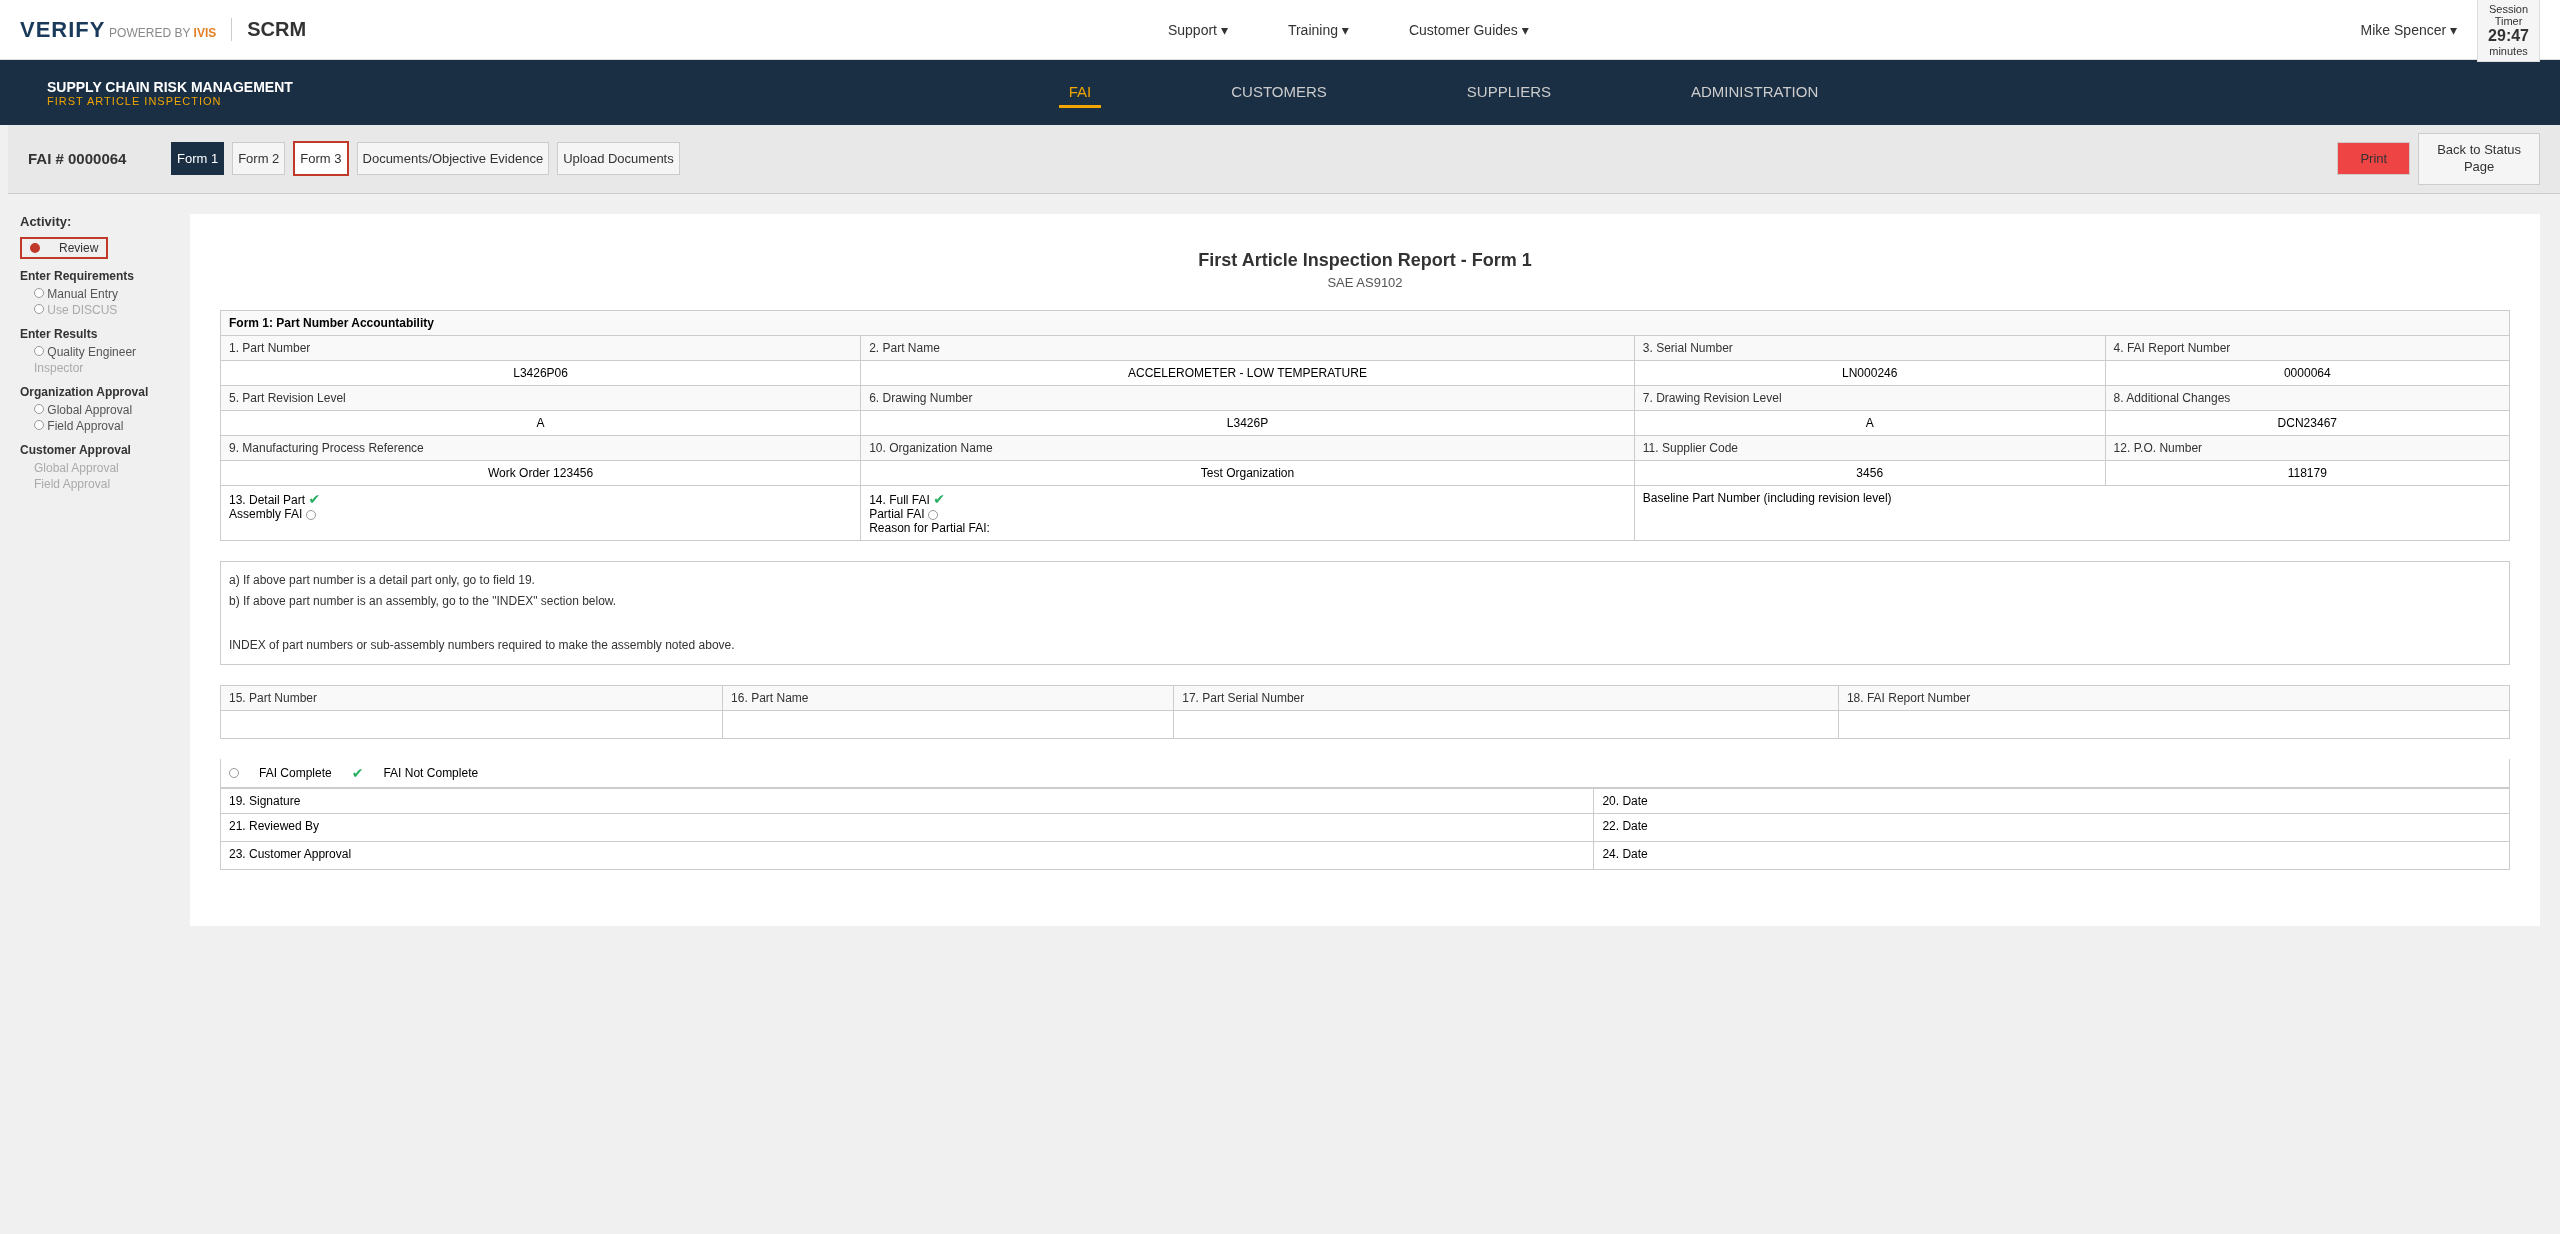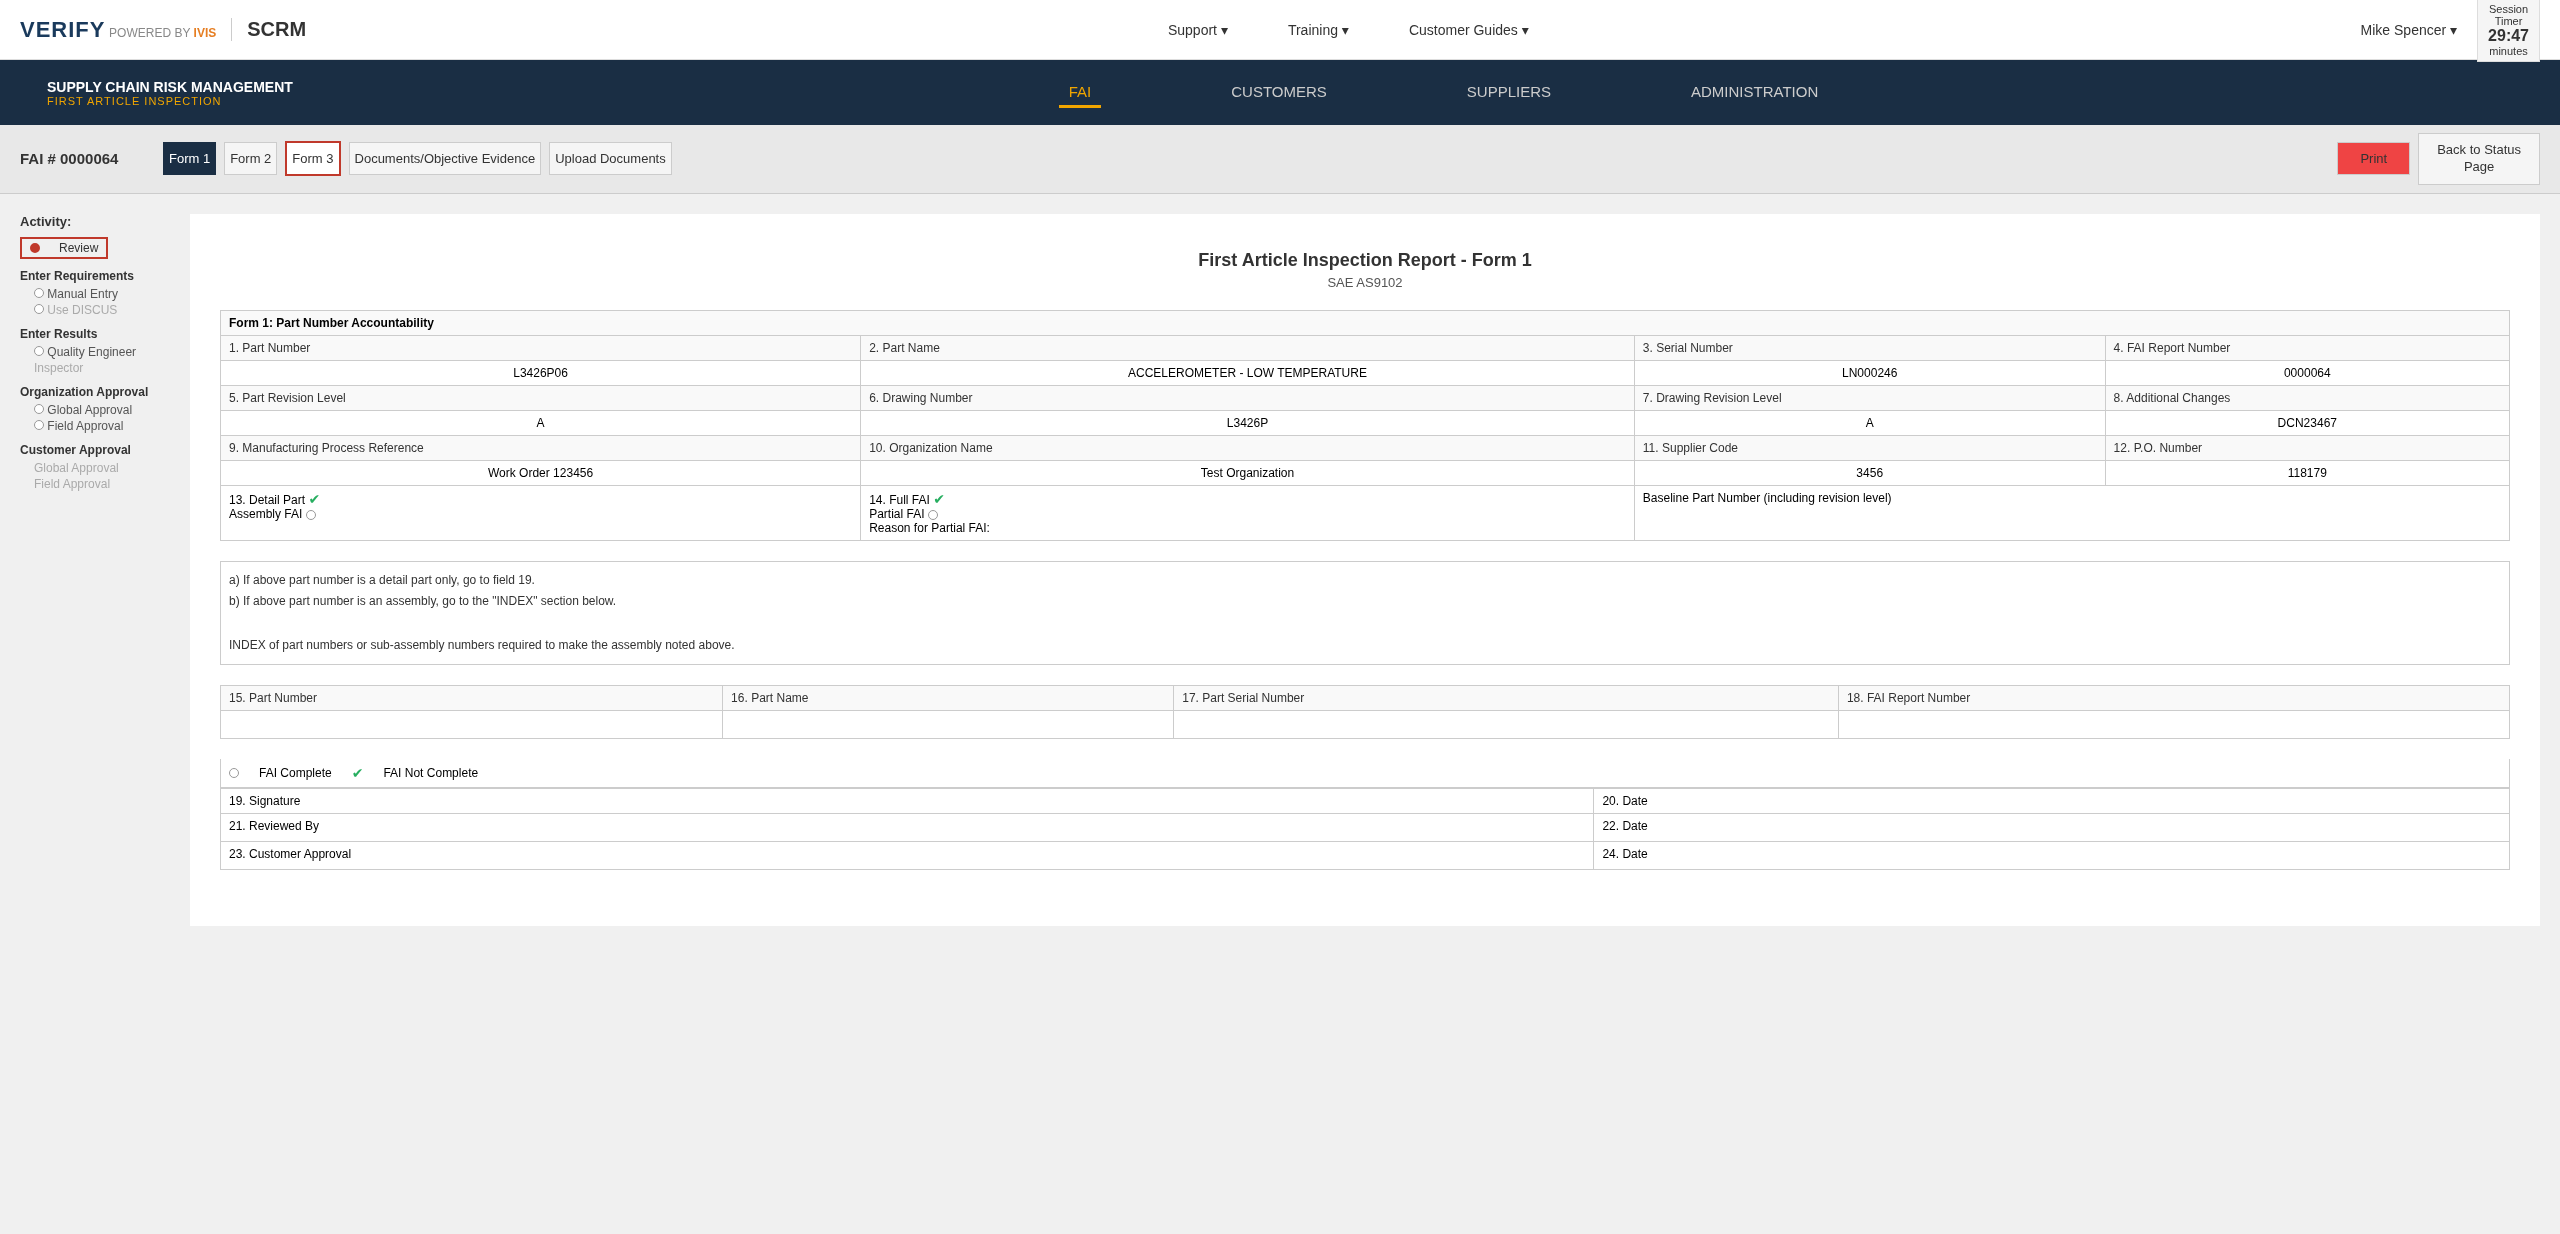--- a/index.html
+++ b/index.html
@@ -103,20 +103,21 @@
     }
 
     
     .tab-bar {
       display: flex;
       align-items: center;
       background: #e8e8e8;
       border-bottom: 1px solid #ccc;
       padding: 8px 20px;
       gap: 8px;
+      margin-left: 8px;
     }
     .fai-label {
       font-size: 15px;
       font-weight: bold;
       color: #333;
       margin-right: 15px;
       min-width: 120px;
     }
     .tab-btn {
       padding: 8px 5px;

